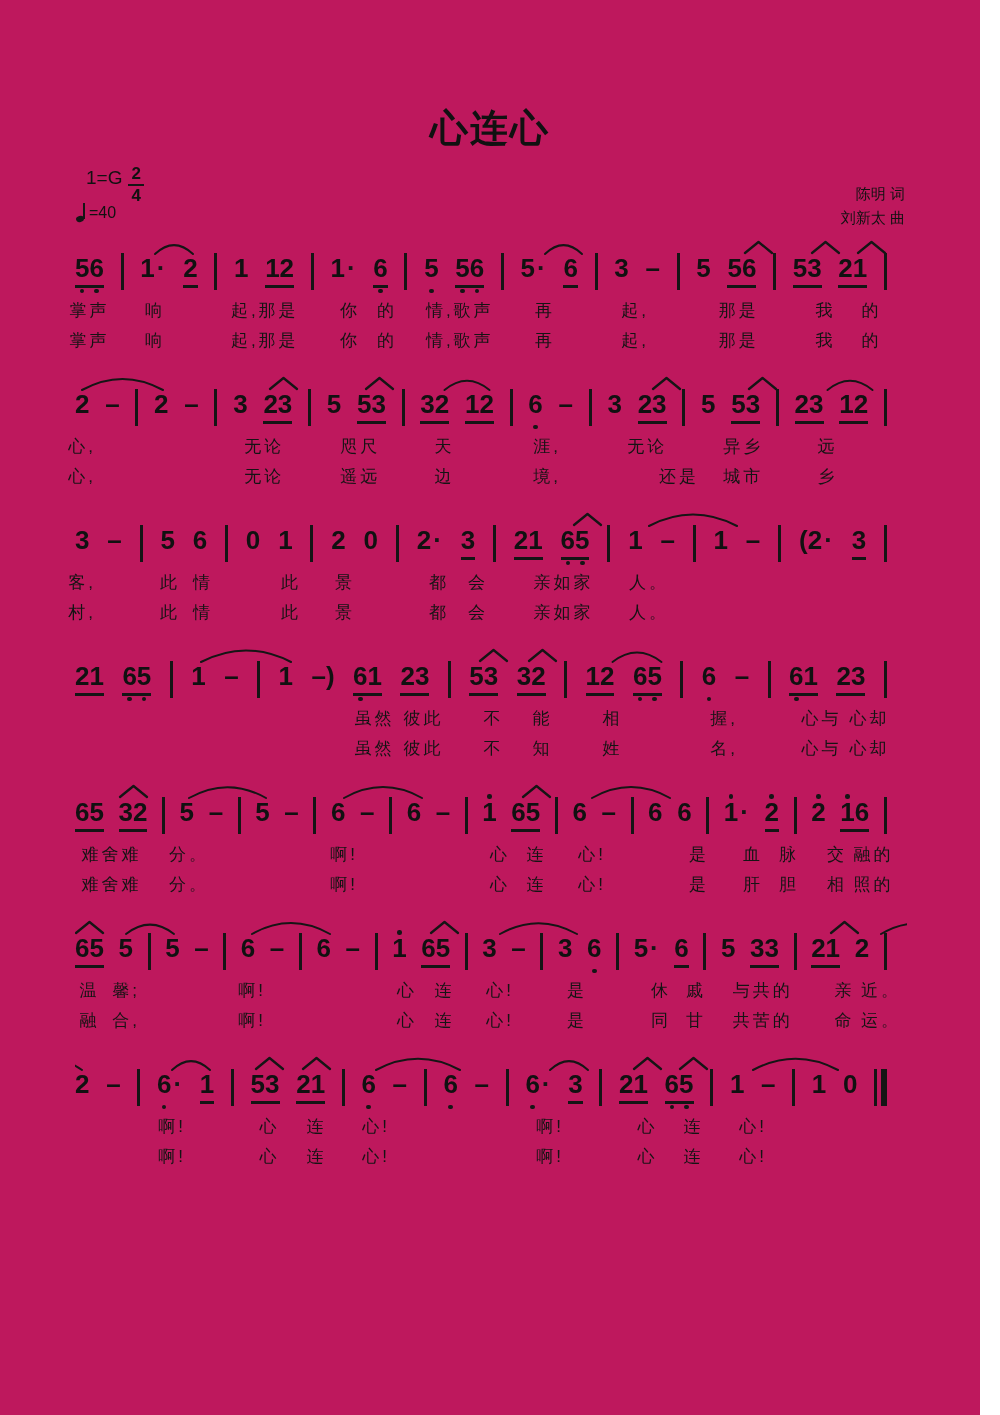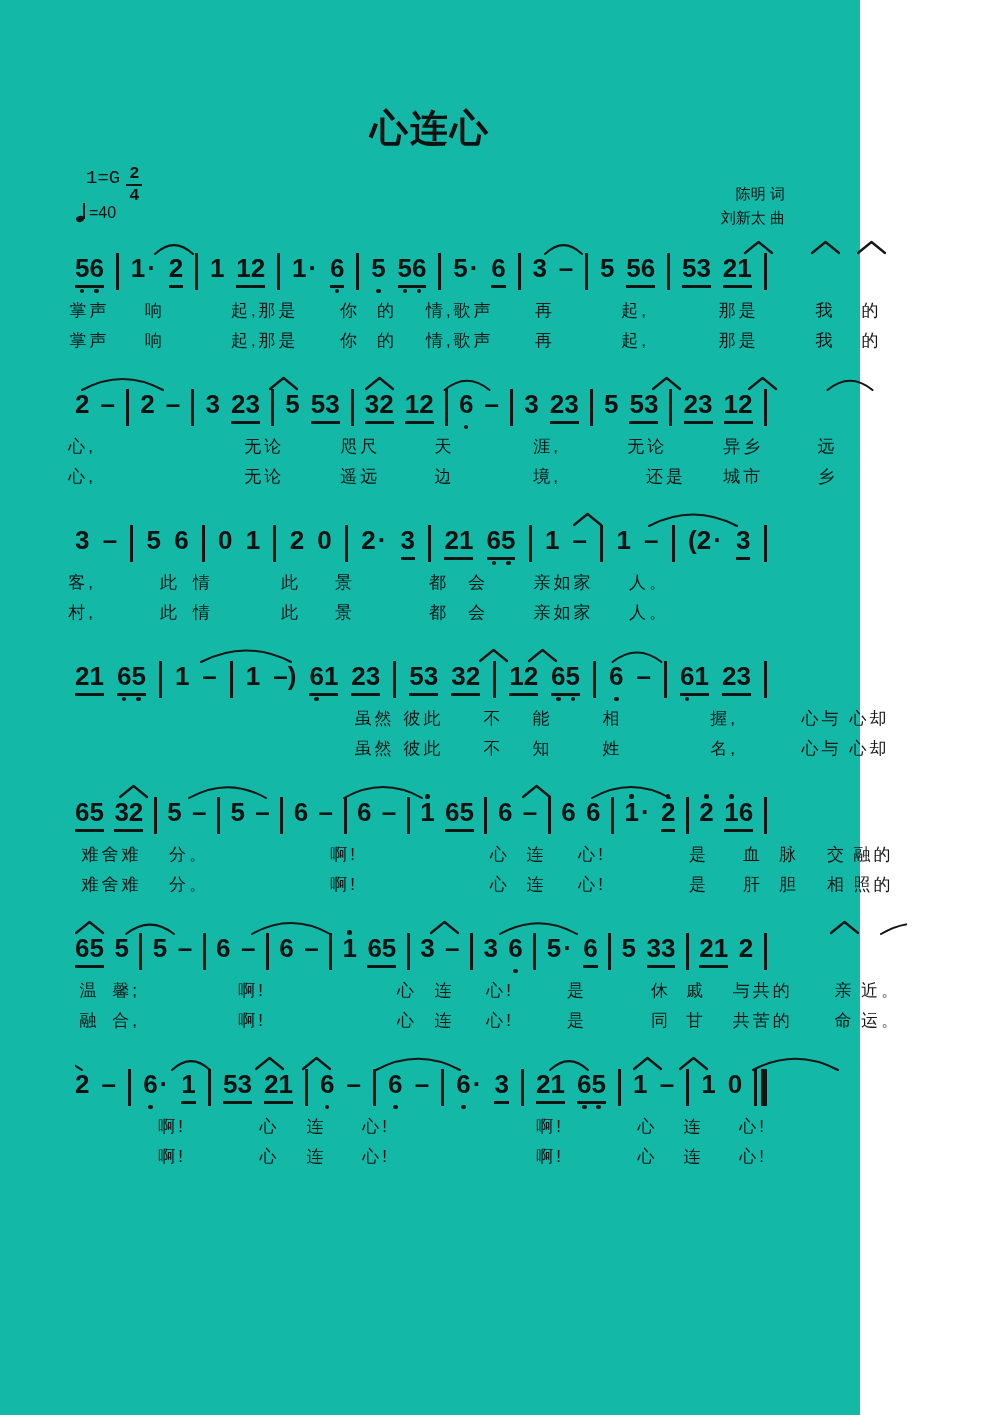--- a/index.html
+++ b/index.html
@@ -1,28 +1,28 @@
 <!DOCTYPE html>
 <html><head>
 <meta charset="utf-8">
 <style>
   html,body{margin:0;padding:0;}
   body{
     width:1000px;height:1415px;background:#ffffff;color:#151515;
     font-family:"Liberation Sans","DejaVu Sans",sans-serif;
     overflow:hidden;position:relative;
   }
-  .page{position:relative;width:860px;height:1415px;background:#14b8a6;}
+  .page{position:relative;width:980px;height:1415px;background:#be185d;}
 
   
   .header{position:relative;height:227px;}
   .title{position:absolute;top:103px;left:0;right:0;margin:0;text-align:center;
          font-size:38px;font-weight:bold;letter-spacing:2px;color:#111;}
   .keysig{position:absolute;left:86px;top:158px;display:flex;align-items:center;
-          font-size:19px;font-weight:500;color:#111;font-family:Liberation Mono, monospace;}
+          font-size:19px;font-weight:500;color:#111;}
   .ts{display:inline-flex;flex-direction:column;align-items:center;font-weight:bold;
       font-size:17px;line-height:1.05;margin-left:6px;transform:translateY(7px);}
   .tst{border-bottom:2.5px solid #151515;padding:0 3px 1px;}
   .tsb{padding-top:1px;}
   .tempo{position:absolute;left:76px;top:202px;display:flex;align-items:center;
          font-size:16px;color:#111;}
   .qnote{position:relative;width:11px;height:21px;display:inline-block;margin-right:2px;}
   .qnote::before{content:"";position:absolute;left:0;bottom:1px;width:8px;height:6px;
                  border-radius:50%;background:#151515;transform:rotate(-15deg);}
   .qnote::after{content:"";position:absolute;left:6.5px;bottom:4px;width:2px;height:16px;background:#151515;}
@@ -275,21 +275,21 @@
           <span class="lyr" style="left: 572.25px;">无论</span>
           <span class="lyr" style="left: 668.25px;">异乡</span>
           <span class="lyr" style="left: 752.5px;">远</span>
         </div>
         <div class="lyrow r2">
           <span class="lyr" style="left: 7px;">心,</span>
           <span class="lyr" style="left: 189.25px;">无论</span>
           <span class="lyr" style="left: 285.25px;">遥远</span>
           <span class="lyr" style="left: 369.5px;">边</span>
           <span class="lyr" style="left: 472px;">境,</span>
-          <span class="lyr" style="left: 591px;">还是</span>
+          <span class="lyr" style="left: 604px;">还是</span>
           <span class="lyr" style="left: 668.25px;">城市</span>
           <span class="lyr" style="left: 752.5px;">乡</span>
         </div>
       </div>
       <div class="line">
         <svg class="arcs" width="832" height="30" viewBox="0 0 832 30">
           <path stroke-width="2.3" d="M499 26 L512.5 15 L526 26" fill="none" stroke="#151515" stroke-linecap="round" stroke-linejoin="round"></path>
           <path stroke-width="2" d="M574 27 Q618 4.199999999999999 662 27" fill="none" stroke="#151515" stroke-linecap="round" stroke-linejoin="round"></path>
         </svg>
         <div class="notes">

